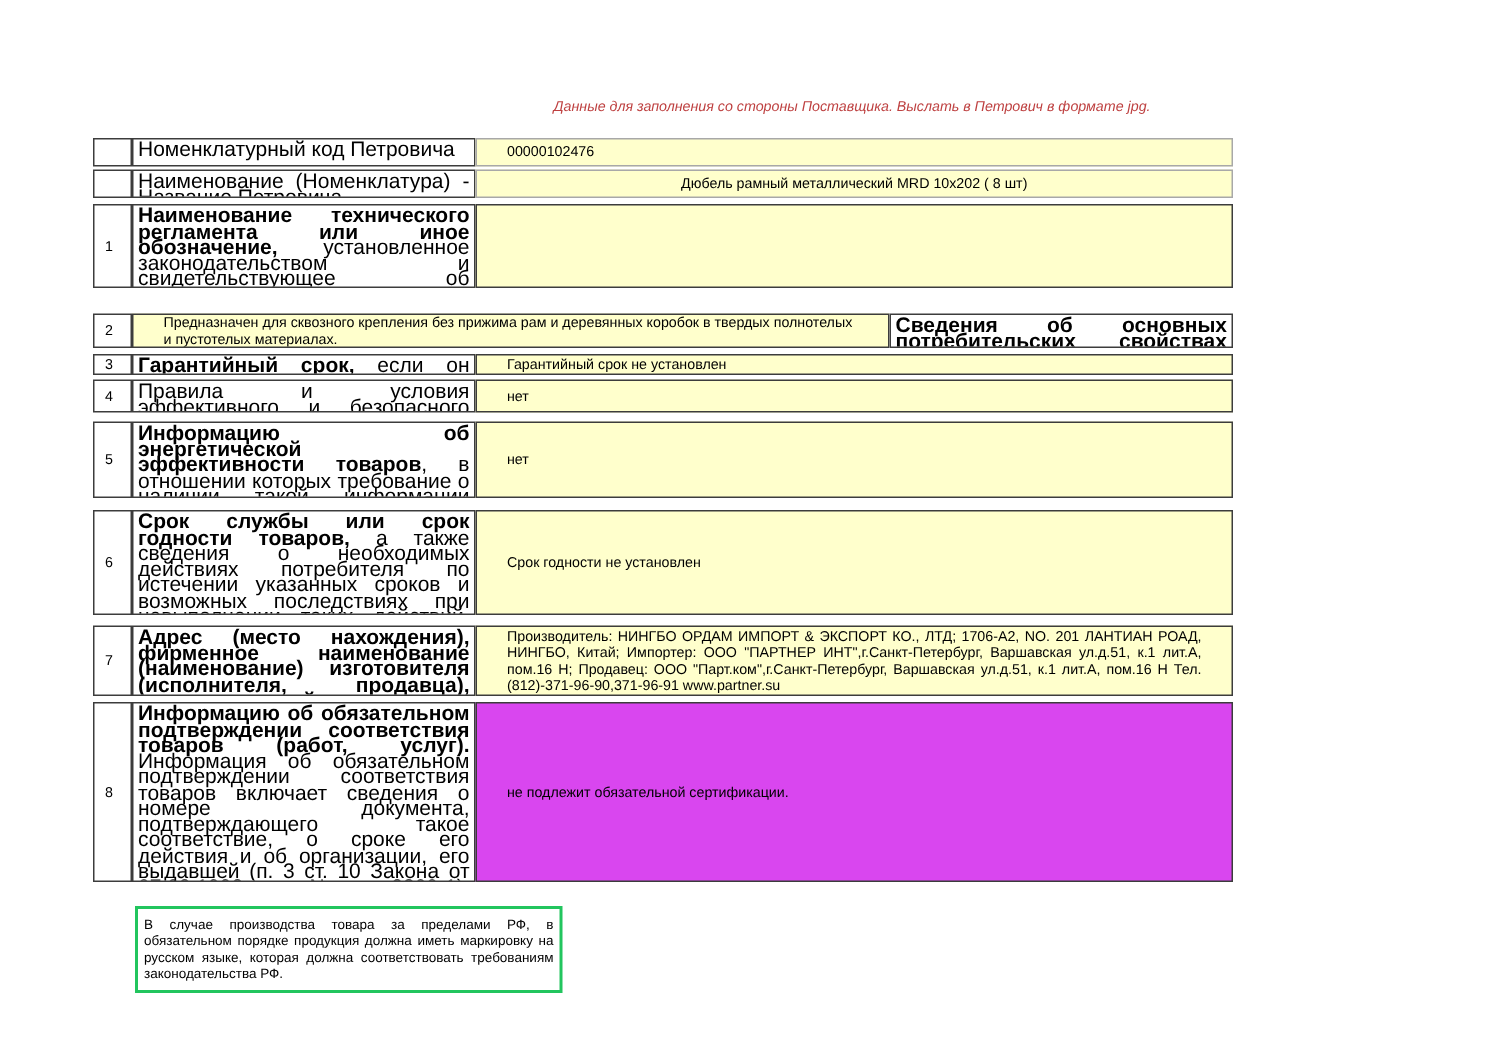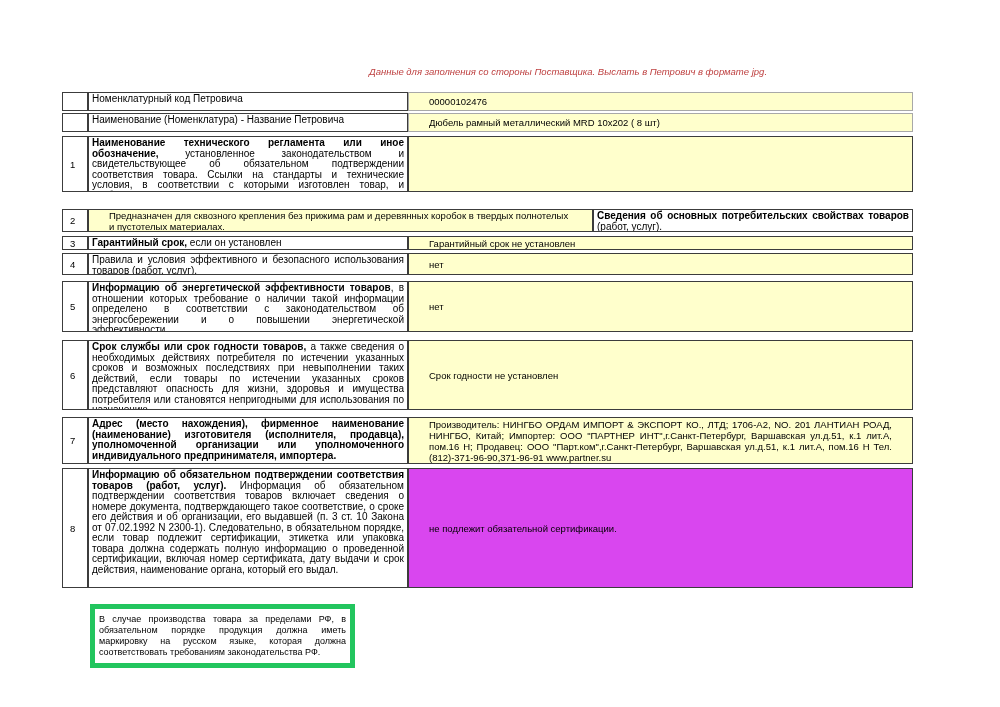--- a/index.html
+++ b/index.html
@@ -3,62 +3,62 @@
 <meta charset="utf-8">
 <style>
   html,body{margin:0;padding:0;background:#ffffff;}
   #page{position:relative;width:1000px;height:707px;background:#ffffff;overflow:hidden;
         font-family:"Liberation Sans",sans-serif;color:#000;}
   .header-note{position:absolute;left:369px;top:66px;font-size:9.5px;font-style:italic;}
   .row{position:absolute;left:62px;display:flex;align-items:stretch;}
   .cell{box-sizing:border-box;border:1px solid #3c3c3c;background:#fff;overflow:hidden;}
   .cell-num{width:26px;display:flex;align-items:center;padding-left:7px;
             font-size:9.5px;flex:0 0 auto;}
-  .cell-label{width:320px;flex:0 0 auto;padding:1px 3px;font-size:10px;line-height:10.5px;
+  .cell-label{width:229px;flex:0 0 auto;padding:1px 3px;font-size:14px;line-height:10.5px;
               text-align:justify;}
   .cell-label b{letter-spacing:0;}
   .cell-value{width:505px;flex:0 0 auto;display:flex;align-items:center;
               padding:1px 20px;font-size:9.5px;line-height:11px;}
   .cell-value > span{display:block;width:100%;}
   .light .cell-value{border-color:#a8a8a8;}
   .justify .cell-value > span{text-align:justify;}
   
   .r0{top:92px;}  .r0 .cell{height:19px;}
   .r1{top:113px;} .r1 .cell{height:19px;}
   .r2{top:136px;} .r2 .cell{height:56px;}
   .r3{top:209px;} .r3 .cell{height:23px;}
   .r4{top:236px;} .r4 .cell{height:14px;}
   .r5{top:253px;} .r5 .cell{height:22px;}
   .r6{top:281px;} .r6 .cell{height:51px;}
   .r7{top:340px;} .r7 .cell{height:70px;}
   .r8{top:417px;} .r8 .cell{height:47px;}
   .r9{top:468px;} .r9 .cell{height:120px;}
-  .footer-note{position:absolute;left:90px;top:604px;width:265px;min-height:48px;
-               box-sizing:border-box;border:5px solid #22c55e;padding:5px 4px;
+  .footer-note{position:absolute;left:90px;top:604px;width:285px;min-height:48px;
+               box-sizing:border-box;border:2px solid #22c55e;padding:5px 4px;
                font-size:9px;line-height:11px;text-align:justify;}
 </style>
 </head>
 <body>
 
 <div id="page">
 
   <div class="header-note" style="color: rgb(190, 64, 64);">Данные для заполнения со стороны Поставщика. Выслать в Петрович в формате jpg.</div>
 
   <div class="row r0 light">
     <div class="cell cell-num"></div>
     <div class="cell cell-label"><b></b><span>Номенклатурный код Петровича</span></div>
     <div class="cell cell-value" style="background: rgb(255, 255, 204);">
         <span>00000102476</span>
       </div>
   </div>
 
   <div class="row r1 light">
     <div class="cell cell-num"></div>
     <div class="cell cell-label"><b></b><span>Наименование (Номенклатура) - Название Петровича</span></div>
-    <div class="cell cell-value" style="background: rgb(255, 255, 204);">
+    <div class="cell cell-value" style="background: rgb(255, 255, 204); text-align: center;">
         <span>Дюбель рамный металлический MRD 10x202 ( 8 шт)</span>
       </div>
   </div>
 
   <div class="row r2">
     <div class="cell cell-num">1</div>
     <div class="cell cell-label"><b>Наименование технического регламента или иное обозначение,</b><span> установленное законодательством и свидетельствующее об обязательном подтверждении соответствия товара. Ссылки на стандарты и технические условия, в соответствии с которыми изготовлен товар, и требованиям которых он должен соответствовать.</span></div>
     <div class="cell cell-value" style="background: rgb(255, 255, 204);">
         <span></span>
       </div>

